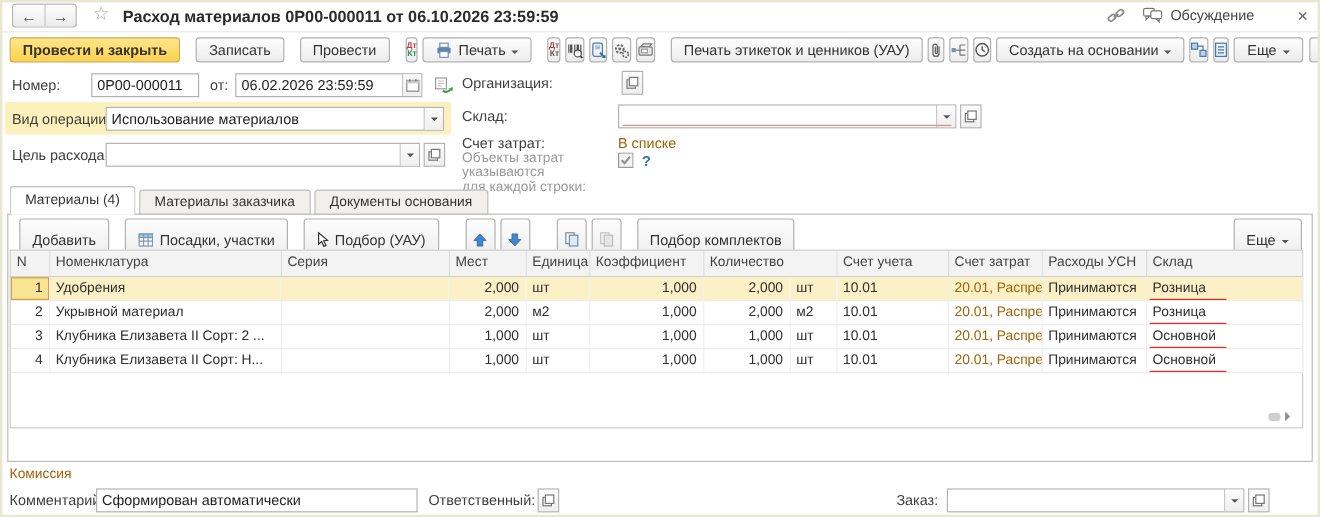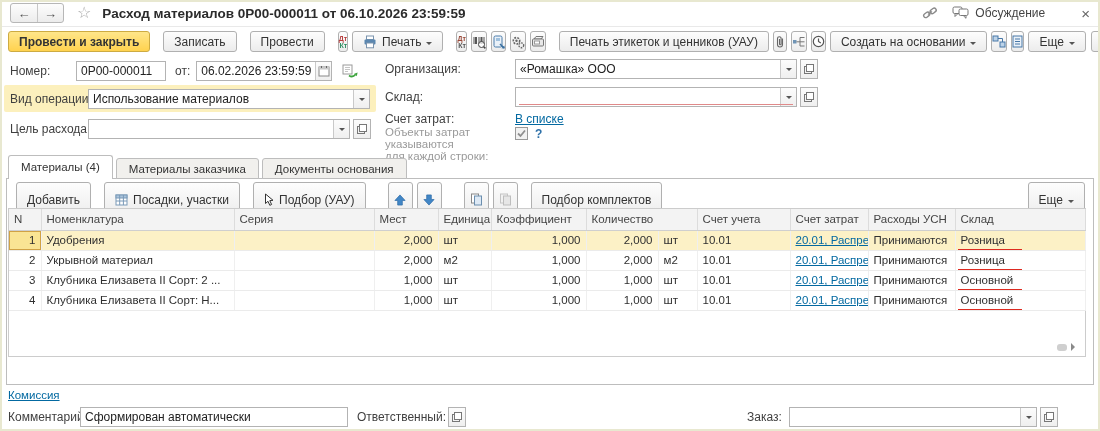--- a/index.html
+++ b/index.html
@@ -54,21 +54,21 @@
     display:flex; align-items:center; justify-content:center;
     background:linear-gradient(#fcfcfc,#efefef); }
   .sq-btn { width:18px; height:20px; border:1px solid #b3b3b3; margin-left:3px; flex:none;
     background:linear-gradient(#fcfcfc,#efefef); display:flex; align-items:center; justify-content:center; }
   .open-ico { position:relative; width:10px; height:10px; }
   .open-ico::before { content:''; position:absolute; left:0; bottom:0; width:6px; height:6px; border:1px solid #777; }
   .open-ico::after  { content:''; position:absolute; right:0; top:0; width:6px; height:6px; border:1px solid #777; background:#fff; }
   .hl-band { position:absolute; left:4px; top:85px; width:372px; height:27px;
     background:#fcf0bd; border-radius:2px; }
   .warn-line { position:absolute; left:3px; right:3px; bottom:1px; border-bottom:1px solid #e08a8a; }
-  a.lnk { color:#0369a1; text-decoration:underline; cursor:pointer; }
+  a.lnk { color:#a16207; cursor:pointer; }
   .grey2 { color:#9a9a9a; line-height:12px; font-size:11.5px; }
   .qmark { color:#2e71a9; font-weight:700; }
 
   
   .tabs { position:absolute; top:156px; left:8px; height:23px; display:flex; align-items:flex-end; z-index:3; }
   .tab { padding:0 12px; height:21px; line-height:20px; border:1px solid #bdbdbd;
     border-radius:3px 3px 0 0; background:#f1f0ed; color:#333; margin-right:3px;
     font-size:11.5px; white-space:nowrap; }
   .tab.active { background:#fff; height:24px; line-height:22px; border-bottom:none; }
   .panel { position:absolute; top:178px; left:6px; width:1088px; height:207px;
@@ -278,21 +278,21 @@
 </div>
 
 <div class="hl-band"></div>
 
 <div class="frow" style="top:60px; left:10px;">
   <span class="lbl" style="width:66px;">Номер:</span>
   <span class="box" style="width:90px;">
     <input class="tx" value="0Р00-000011" style="">
   </span>
   <span class="lbl" style="margin:0 6px 0 9px;">от:</span>
-  <span class="box" style="width:136px;">
+  <span class="box" style="width:156px;">
     <input class="tx" value="06.02.2026 23:59:59" style="">
     <span class="dd">
       <svg width="12" height="12" viewBox="0 0 12 12">
           <rect x="1" y="2" width="10" height="9" fill="#fff" stroke="#888"></rect>
           <rect x="1" y="2" width="10" height="2.5" fill="#c9c9c9"></rect>
           <path d="M3.5 1 v2 M8.5 1 v2" stroke="#666"></path>
         </svg>
     </span>
   </span>
   <span style="margin-left:10px;">
@@ -323,26 +323,20 @@
         <span class="caret" style="margin-top:5px"></span>
       </span>
   </span>
   <span class="sq-btn">
       <span class="open-ico"></span>
     </span>
 </div>
 
 <div class="frow" style="top:58px; left:385px;">
   <span class="lbl" style="width:130px;">Организация:</span>
-  <span class="box" style="width:282px;">
-    <input class="tx" value="«Ромашка» ООО" style="">
-    <span class="dd">
-        <span class="caret" style="margin-top:5px"></span>
-      </span>
-  </span>
   <span class="sq-btn">
       <span class="open-ico"></span>
     </span>
 </div>
 
 <div class="frow" style="top:86px; left:385px;">
   <span class="lbl" style="width:130px;">Склад:</span>
   <span class="box" style="width:282px;">
     <input class="tx" value="" style="">
     <span class="warn-line"></span>

